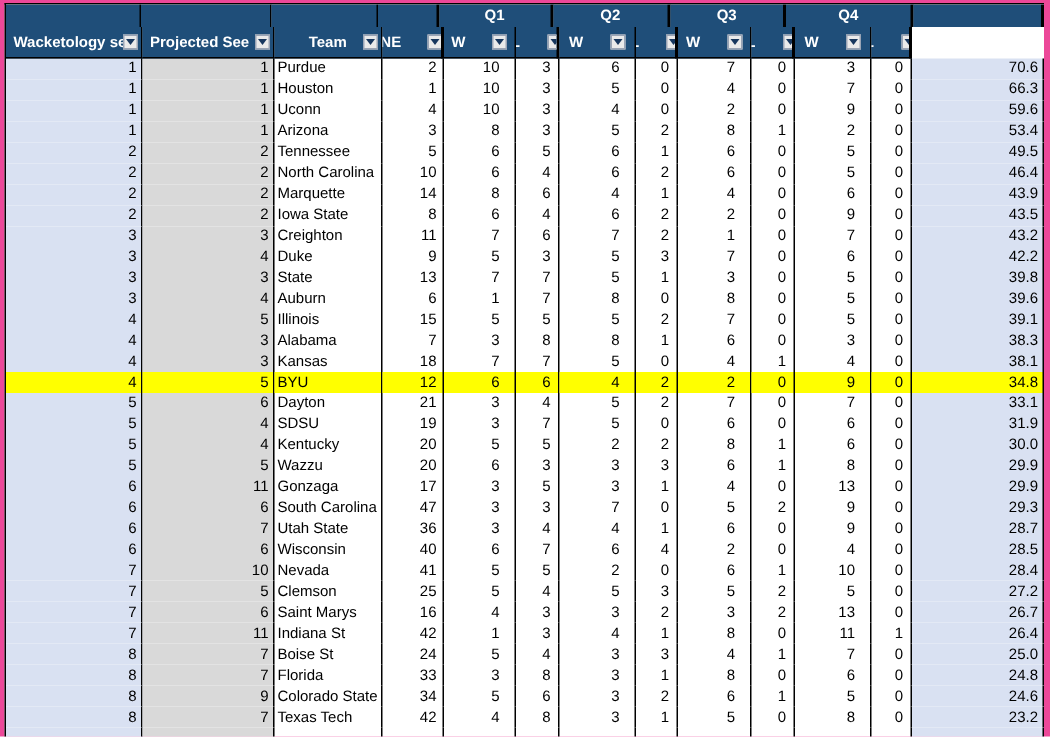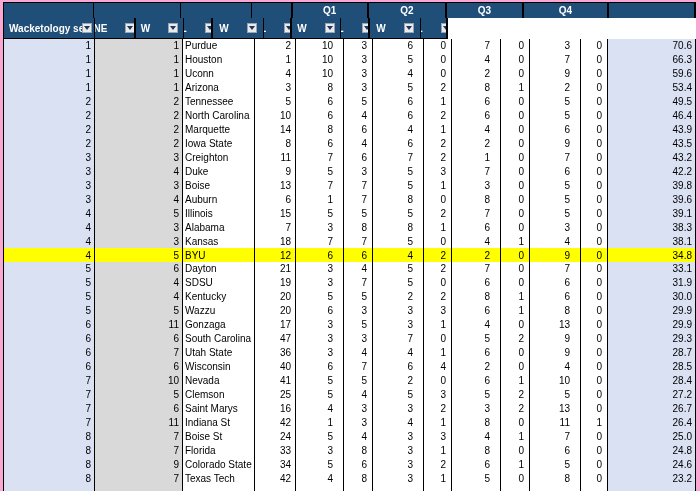--- a/index.html
+++ b/index.html
@@ -1,21 +1,21 @@
 <!DOCTYPE html>
 <html style="--header-bg: #1F4E79; --header-text: #FFFFFF; --seed-col-bg: #D9E1F2; --projected-col-bg: #D9D9D9; --points-col-bg: #D9E1F2; --highlight-bg: #FFFF00; --border: #000000;"><head>
 <meta charset="utf-8">
 <style>
   html,body { margin:0; padding:0; }
   body {
     width:700px; height:491px; overflow:hidden;
     background:#ffffff;
     font-family:"Liberation Sans", sans-serif;
   }
-  .stage { position:relative; width:700px; height:491px; overflow:hidden; background:#f9a8d4; }
+  .stage { position:relative; width:700px; height:491px; overflow:hidden; background:#ec4899; }
 
   .table {
     position:absolute; left:3px; top:2px; width:692px; height:489px;
     overflow:hidden; background:#ffffff;
     border-left:1px solid var(--border,#000);
     border-top:1px solid var(--border,#000);
   }
 
   
   .hrow { display:flex; }
@@ -93,20 +93,32 @@
       <div class="hcell w12"></div>
     </div>
 
     <div class="hrow chrow">
       <div class="hcell w0">
         <span class="lbl-left">Wacketology se</span>
         <span class="fbtn abs">
             <span class="tri"></span>
           </span>
       </div>
+      <div class="hcell w1">
+        <span class="lbl-left">Projected See</span>
+        <span class="fbtn abs">
+            <span class="tri"></span>
+          </span>
+      </div>
+      <div class="hcell w2 hcenter">
+        <span>Team</span>
+        <span class="fbtn abs">
+            <span class="tri"></span>
+          </span>
+      </div>
       <div class="hcell w3 hcenter gap2">
         <span>NE</span>
         <span class="fbtn">
             <span class="tri"></span>
           </span>
       </div>
 
       <div class="hcell w4 hcenter gap2">
         <span>W</span>
         <span class="fbtn">
@@ -305,21 +317,21 @@
           <div class="cell c7 w7">3</div>
           <div class="cell c8 w8">7</div>
           <div class="cell c9 w9">0</div>
           <div class="cell c10 w10">6</div>
           <div class="cell c11 w11">0</div>
           <div class="cell c12 w12">42.2</div>
         </div>
         <div class="row">
           <div class="cell c0 w0">3</div>
           <div class="cell c1 w1">3</div>
-          <div class="cell c2 w2">Boise</div>
+          <div class="cell c2 w2">State</div>
           <div class="cell c3 w3">13</div>
           <div class="cell c4 w4">7</div>
           <div class="cell c5 w5">7</div>
           <div class="cell c6 w6">5</div>
           <div class="cell c7 w7">1</div>
           <div class="cell c8 w8">3</div>
           <div class="cell c9 w9">0</div>
           <div class="cell c10 w10">5</div>
           <div class="cell c11 w11">0</div>
           <div class="cell c12 w12">39.8</div>

